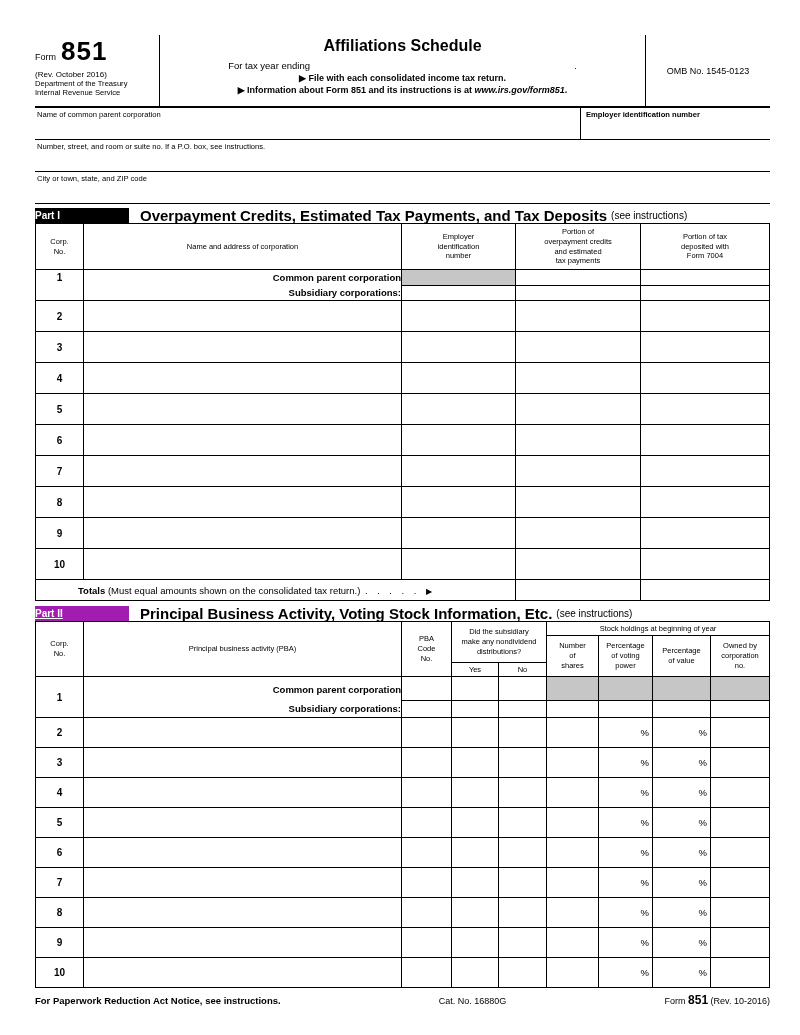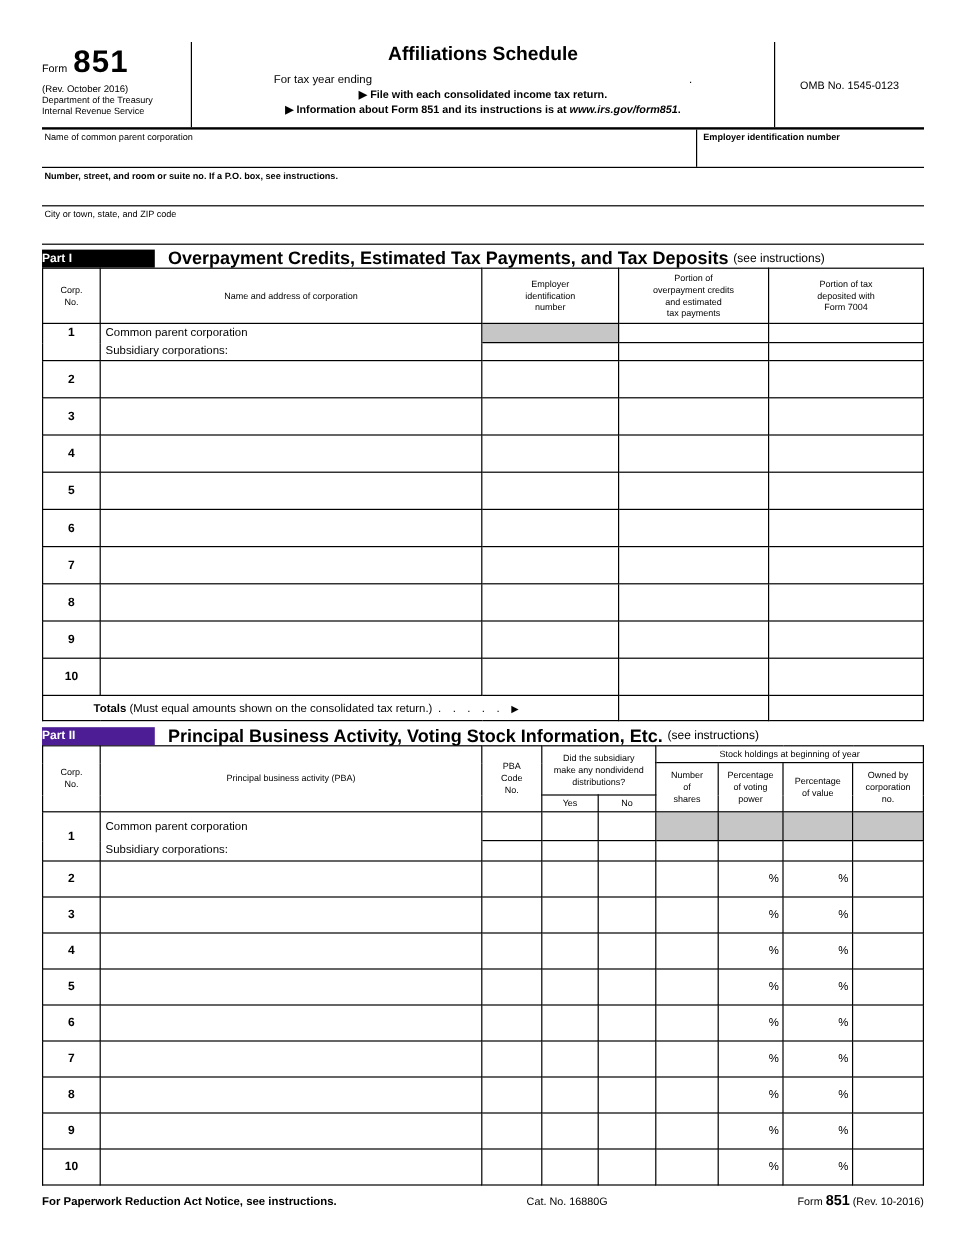--- a/index.html
+++ b/index.html
@@ -38,21 +38,21 @@
   .part-title { font-weight:bold; font-size:15px; margin-left:11px; }
   .part-sub { font-size:10px; margin-left:4px; }
 
   
   table { border-collapse:collapse; width:735px; table-layout:fixed; }
   td, th { border:1px solid #000; padding:0; }
   th { font-weight:normal; }
   .ch { font-size:7.5px; line-height:1.3; text-align:center; vertical-align:middle; white-space:pre-line; padding:1px; }
   .num { font-weight:bold; font-size:10px; text-align:center; vertical-align:middle; }
   .vt { vertical-align:top; padding-top:2px; }
-  .txt { font-size:9.5px; text-align:left; vertical-align:middle; padding-left:4px; }
+  .txt { font-size:9.5px; text-align:right; vertical-align:middle; padding-left:4px;font-weight:bold; }
   .hb { border-bottom-style:hidden; }
   .shaded { background:#c6c6c6; }
   .pct { font-size:9.5px; text-align:right; vertical-align:middle; padding-right:3px; }
   .thr { height:46px; }
   .r1a { height:16px; }
   .r1b { height:15px; }
   .dr  { height:31px; }
   .tot { height:21px; }
   .totals-cell { font-size:9.5px; vertical-align:middle; padding-left:42px;margin-top:40px; }
   .arr { font-size:8px; margin-left:7px; }
@@ -100,21 +100,21 @@
 
   <div class="id-row id-split">
     <div class="id-left">
       <div class="lbl">Name of common parent corporation</div>
     </div>
     <div class="id-right">
       <div class="lbl bold">Employer identification number</div>
     </div>
   </div>
   <div class="id-row">
-    <div class="lbl" style="padding:2px 0 0 2px;font-weight:bold;">Number, street, and room or suite no. If a P.O. box, see instructions.</div>
+    <div class="lbl" style="padding:2px 0 0 2px;">Number, street, and room or suite no. If a P.O. box, see instructions.</div>
   </div>
   <div class="id-row">
     <div class="lbl" style="padding:2px 0 0 2px;">City or town, state, and ZIP code</div>
   </div>
 
   <div class="part-bar">
     <span class="part-badge" style="background: rgb(0, 0, 0);">Part I</span>
     <span class="part-title">Overpayment Credits, Estimated Tax Payments, and Tax Deposits</span>
     <span class="part-sub">(see instructions)</span>
   </div>
@@ -227,21 +227,21 @@
           <span>(Must equal amounts shown on the consolidated tax return.) .  .  .  .  .</span>
           <span class="arr">▶</span>
         </td>
         <td></td>
         <td></td>
       </tr>
     </tbody>
   </table>
 
   <div class="part-bar part-bar2">
-    <span class="part-badge" style="background: #4c1d95;">Part II</span>
+    <span class="part-badge" style="background: #a21caf; text-decoration: underline;">Part II</span>
     <span class="part-title">Principal Business Activity, Voting Stock Information, Etc.</span>
     <span class="part-sub">(see instructions)</span>
   </div>
 
   <table class="t2">
     <colgroup>
       <col style="width:48px">
         <col style="width:318px">
         <col style="width:50px">
         <col style="width:47px">

